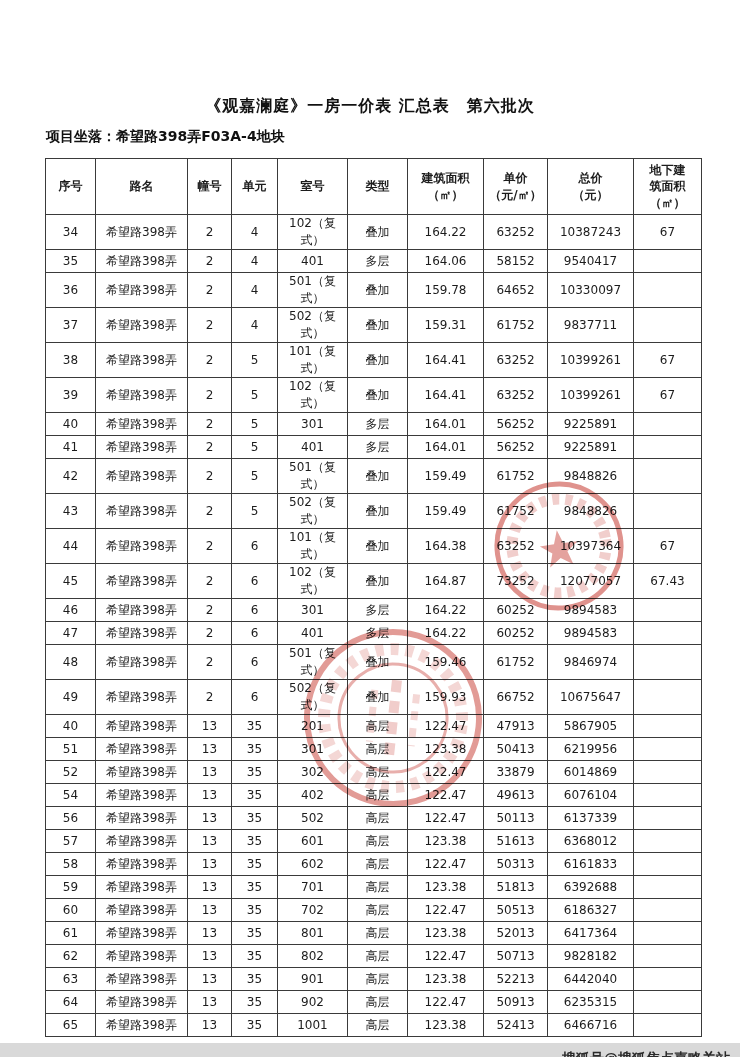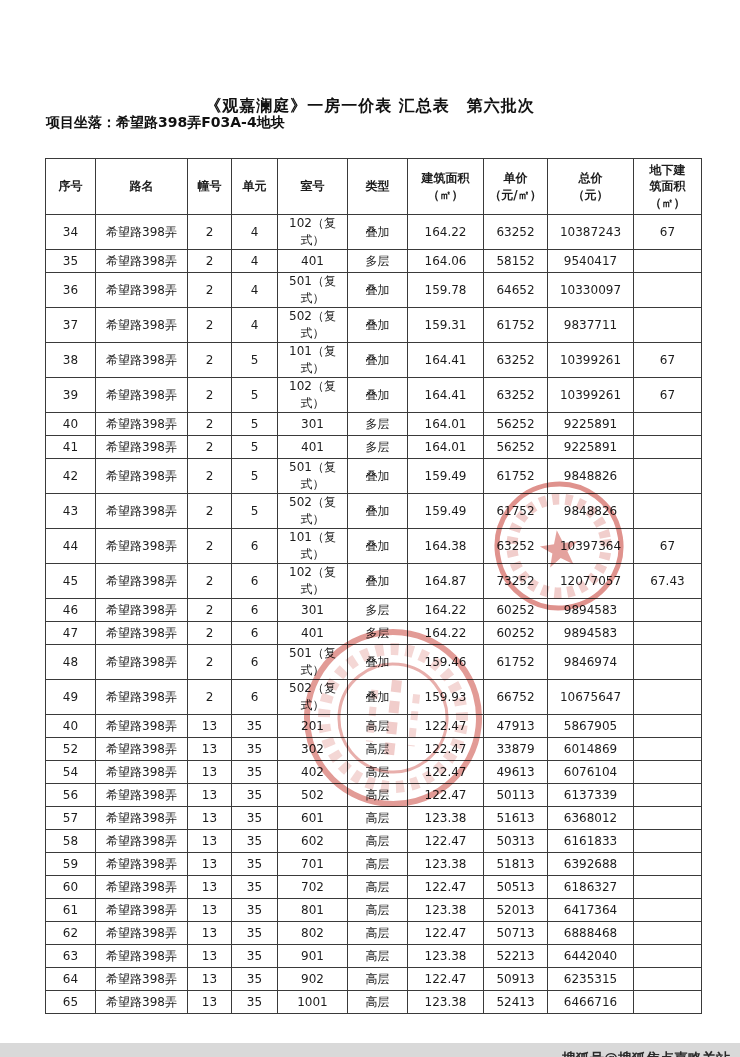--- a/index.html
+++ b/index.html
@@ -14,21 +14,21 @@
     overflow:hidden;
   }
   .doc-title {
     position:absolute; top:80px; left:0; right:0;
     text-align:center;
     font-size:16px; font-weight:bold;
     letter-spacing:1px;
     color:#111;
   }
   .doc-subtitle {
-    position:absolute; top:98px; left:46px;
+    position:absolute; top:112px; left:46px;
     font-size:14px; font-weight:bold;
     color:#111;
   }
   table.price-table {
     position:absolute; top:142px; left:45px;
     width:656px;
     border-collapse:collapse;
     table-layout:fixed;
   }
   .price-table th, .price-table td {
@@ -305,20 +305,32 @@
       <td>13</td>
       <td>35</td>
       <td>201</td>
       <td>高层</td>
       <td>122.47</td>
       <td>47913</td>
       <td>5867905</td>
       <td></td>
     </tr>
         <tr>
+      <td>51</td>
+      <td>希望路398弄</td>
+      <td>13</td>
+      <td>35</td>
+      <td>301</td>
+      <td>高层</td>
+      <td>123.38</td>
+      <td>50413</td>
+      <td>6219956</td>
+      <td></td>
+    </tr>
+        <tr>
       <td>52</td>
       <td>希望路398弄</td>
       <td>13</td>
       <td>35</td>
       <td>302</td>
       <td>高层</td>
       <td>122.47</td>
       <td>33879</td>
       <td>6014869</td>
       <td></td>
@@ -409,21 +421,21 @@
     </tr>
         <tr>
       <td>62</td>
       <td>希望路398弄</td>
       <td>13</td>
       <td>35</td>
       <td>802</td>
       <td>高层</td>
       <td>122.47</td>
       <td>50713</td>
-      <td>6888468</td>
+      <td>9828182</td>
       <td></td>
     </tr>
         <tr>
       <td>63</td>
       <td>希望路398弄</td>
       <td>13</td>
       <td>35</td>
       <td>901</td>
       <td>高层</td>
       <td>123.38</td>

